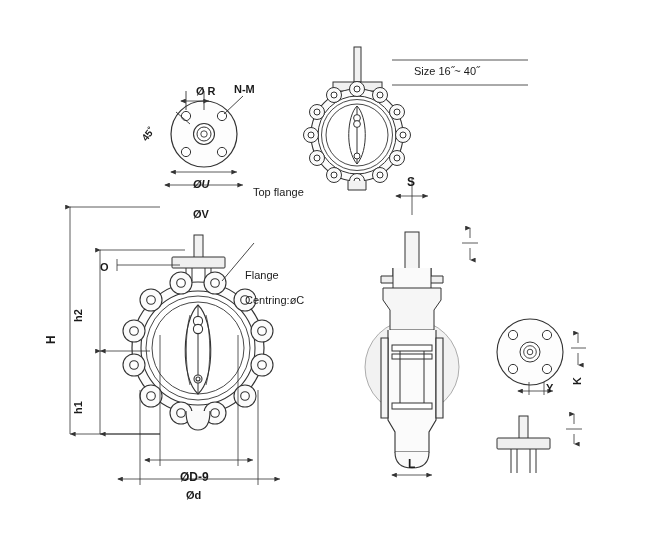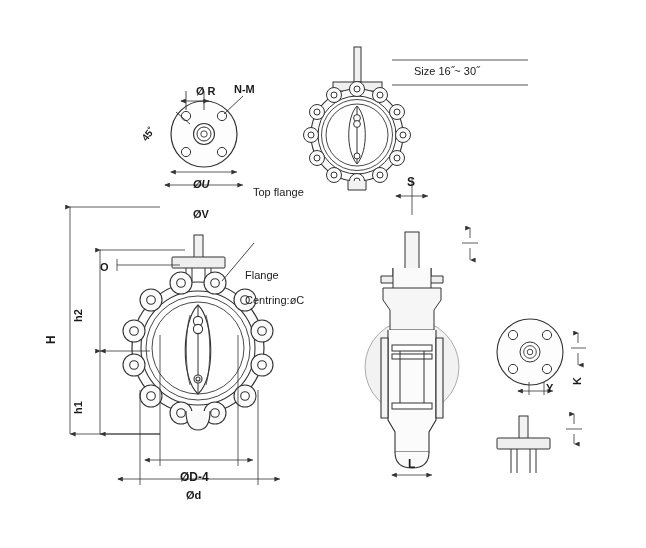--- a/index.html
+++ b/index.html
@@ -312,37 +312,37 @@
   <div class="lbl lbl-md" style="left:234px; top:84px;">N-M</div>
 
   <div class="lbl lbl-sm rot45" style="left:148px; top:133px;">45˚</div>
 
   <div class="lbl lbl-md" style="left:193px; top:165px;margin-top:44px;">ØV</div>
 
   <div class="lbl lbl-md" style="left:193px; top:179px;font-style:italic;">ØU</div>
 
   <div class="lbl lbl-md lbl-reg" style="left:253px; top:187px;text-align:center;">Top flange</div>
 
-  <div class="lbl lbl-md lbl-reg" style="left:414px; top:66px;">Size 16˝~ 30˝</div>
+  <div class="lbl lbl-md lbl-reg" style="left:414px; top:66px;">Size 16˝~ 40˝</div>
 
   <div class="lbl lbl-md lbl-reg" style="left:245px; top:238px;margin-top:32px;">Flange</div>
 
   <div class="lbl lbl-md lbl-reg" style="left:245px; top:251px;margin-top:44px;">Centring:øC</div>
 
   <div class="lbl lbl-lg rot90" style="left:57px; top:332px;">H</div>
 
   <div class="lbl lbl-md rot90" style="left:84px; top:311px;">h2</div>
 
   <div class="lbl lbl-md rot90" style="left:84px; top:403px;">h1</div>
 
   <div class="lbl lbl-md" style="left:100px; top:262px;">O</div>
 
   <div class="lbl lbl-md" style="left:186px; top:452px;margin-top:38px;">Ød</div>
 
-  <div class="lbl lbl-lg" style="left:180px; top:471px;">ØD-4</div>
+  <div class="lbl lbl-lg" style="left:180px; top:471px;">ØD-9</div>
 
   <div class="lbl lbl-lg" style="left:407px; top:176px;">S</div>
 
   <div class="lbl lbl-lg" style="left:408px; top:458px;">L</div>
 
   <div class="lbl lbl-md rot90" style="left:583px; top:374px;">K</div>
 
   <div class="lbl lbl-md" style="left:546px; top:383px;">Y</div>
 
 </div>

